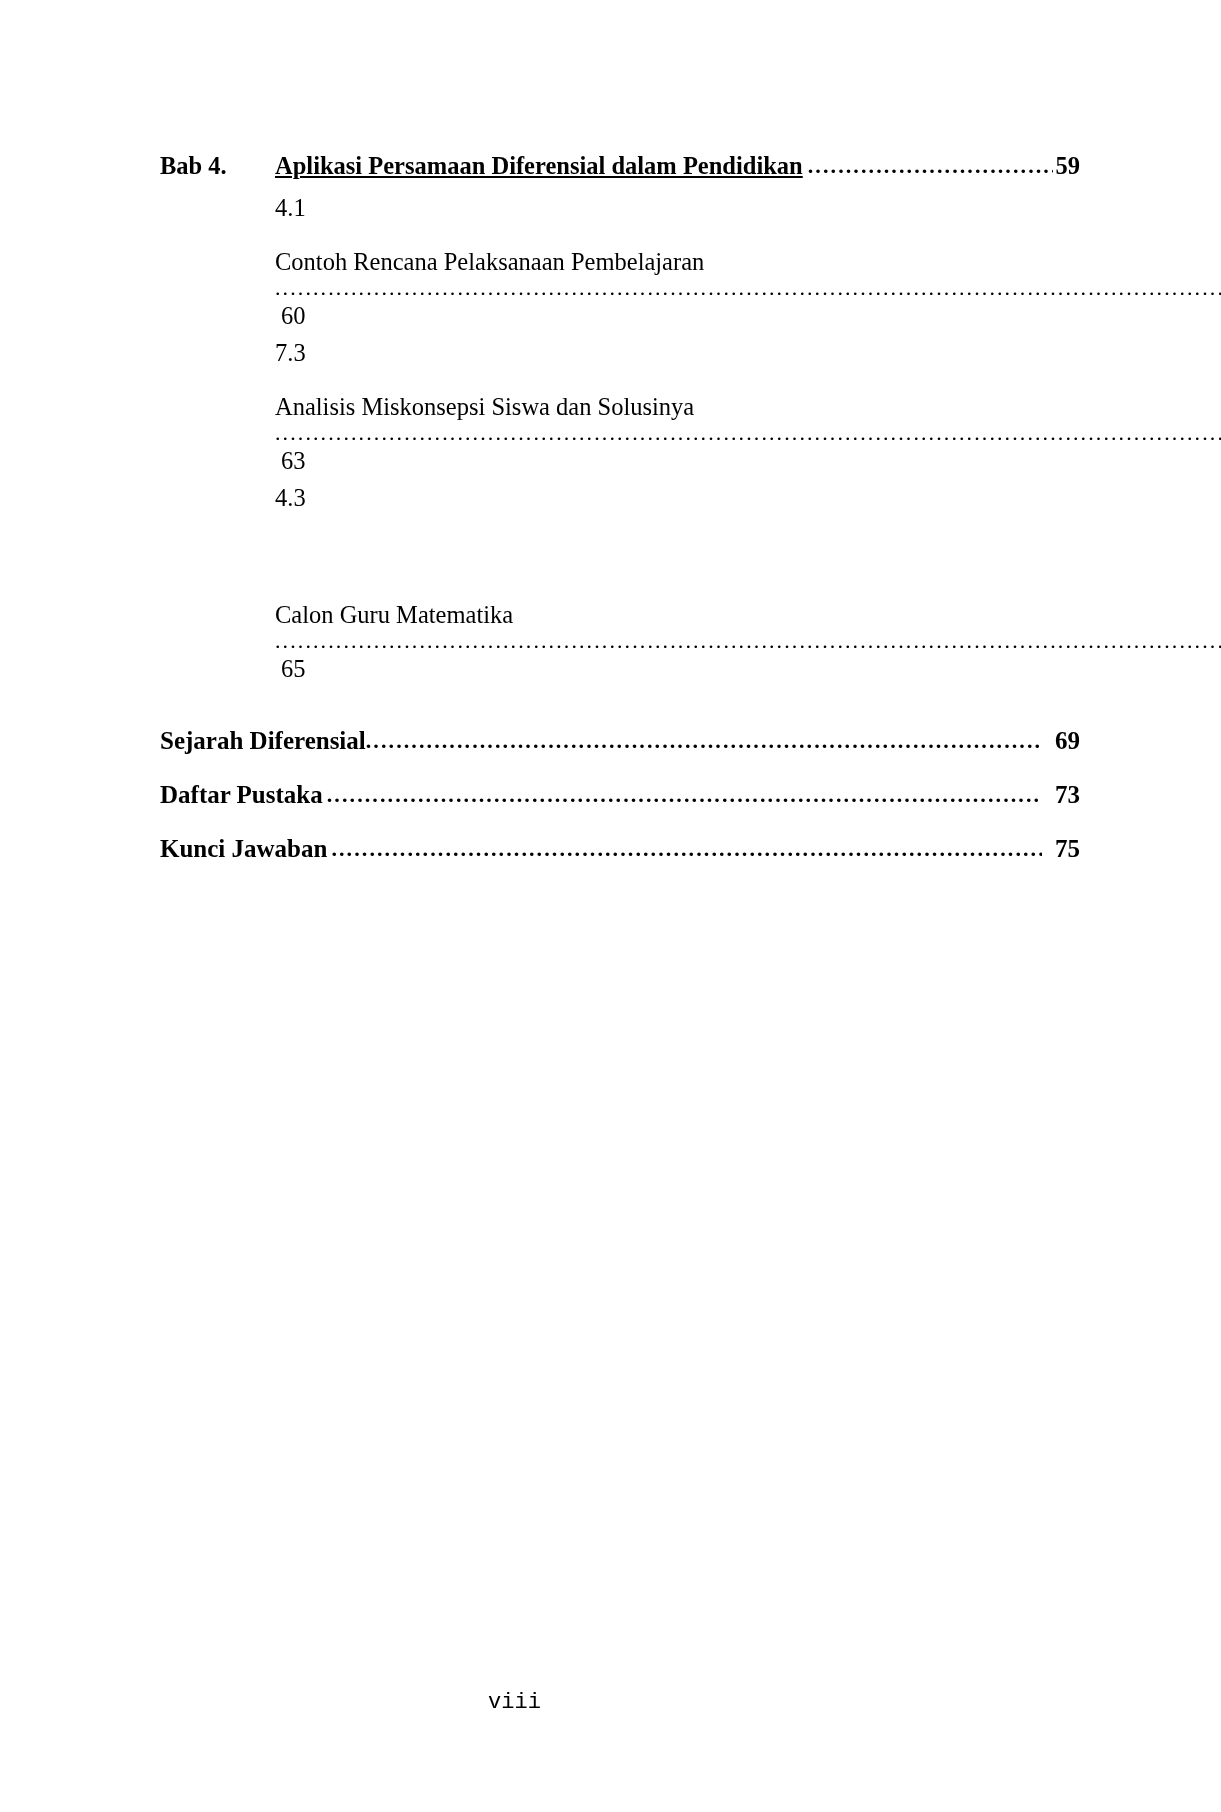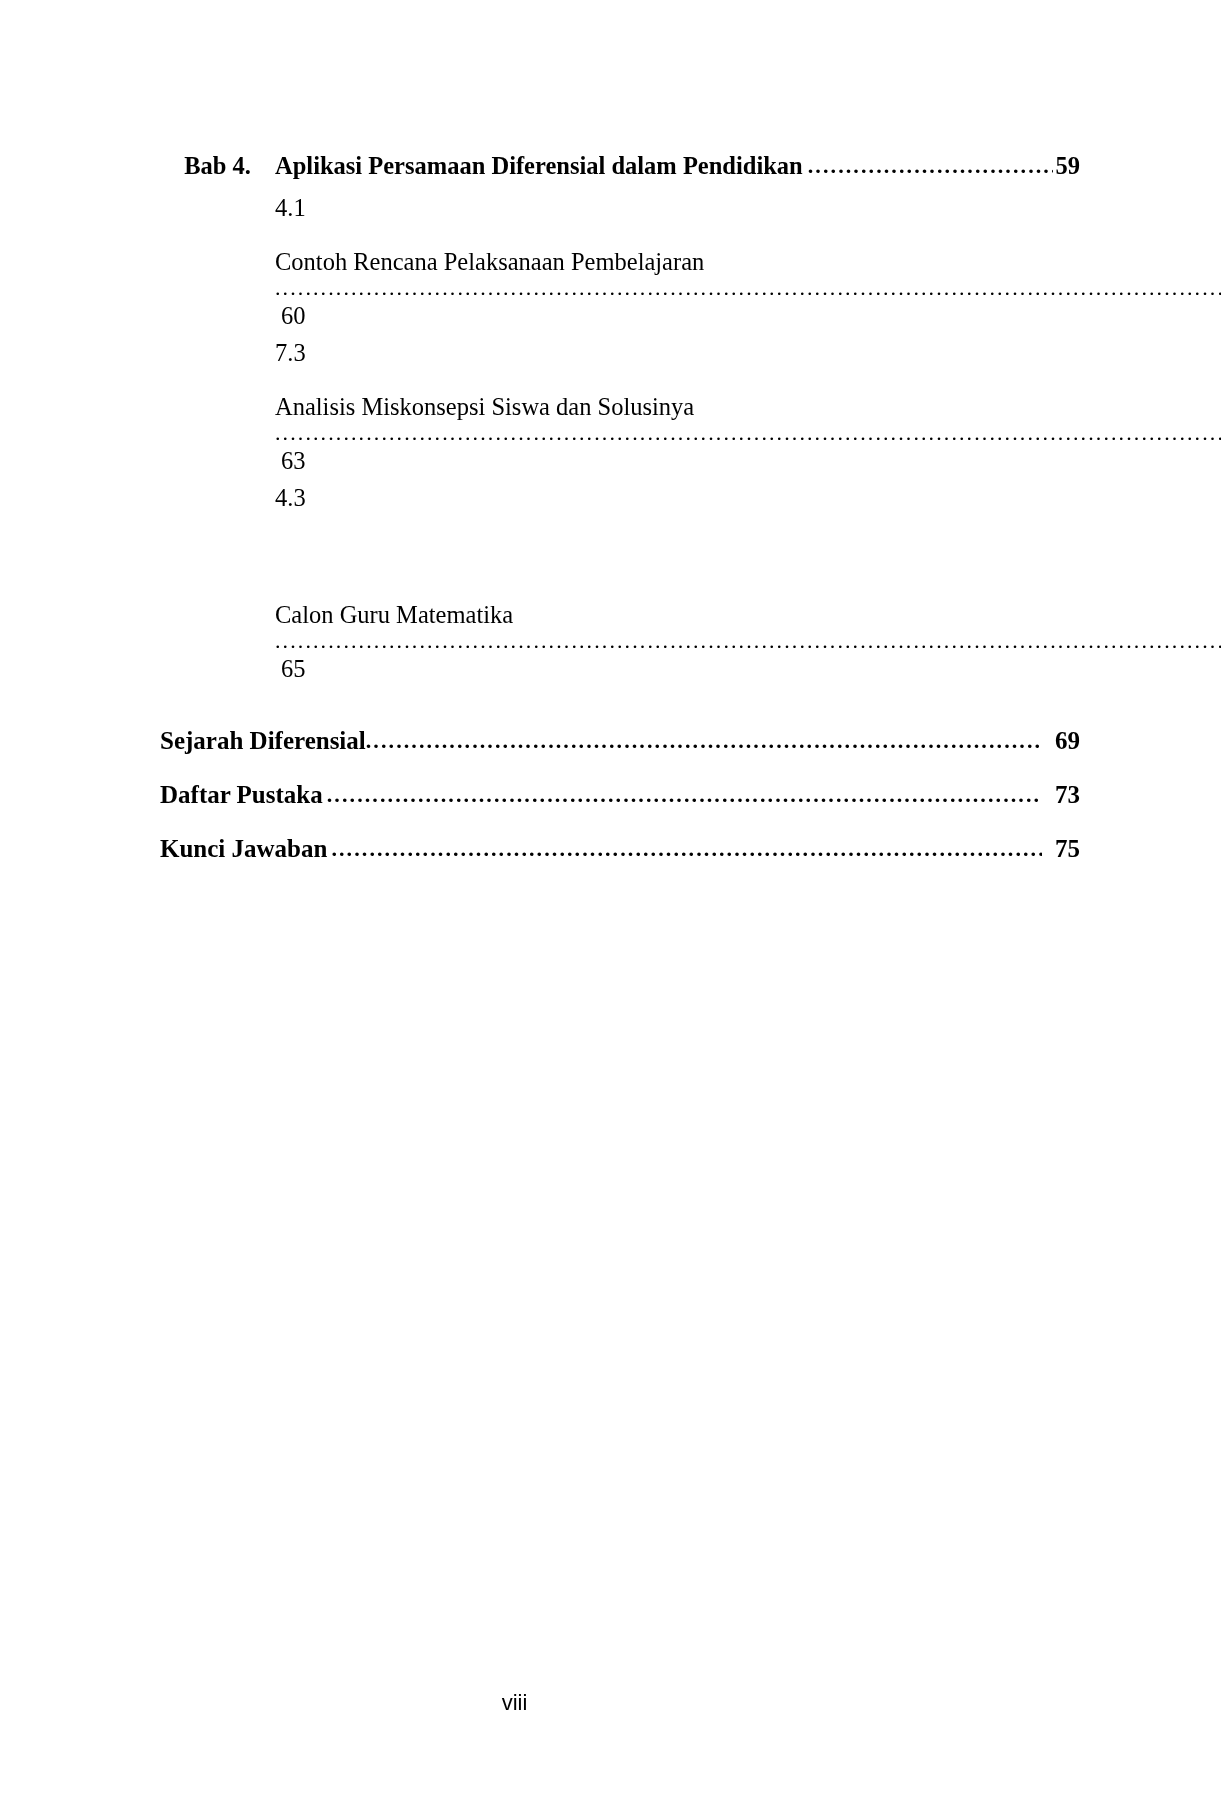--- a/index.html
+++ b/index.html
@@ -33,25 +33,25 @@
     display: flex;
     align-items: baseline;
     font-weight: bold;
     font-size: 24.5px;
     margin-bottom: 14px;
   }
   .chapter-label {
     width: 115px;
     flex: 0 0 115px;
     white-space: nowrap;
-    text-align: center;
   }
   .chapter-title {
     white-space: nowrap;
     padding-right: 5px;
+    text-decoration: underline;
   }
 
   
   .sub-row {
     display: flex;
     align-items: baseline;
     font-size: 24.5px;
     font-weight: normal;
     margin-bottom: 9px;
     padding-left: 115px;
@@ -123,21 +123,21 @@
   }
 
   
   .folio {
     position: absolute;
     left: 0;
     top: 1690px;
     width: 1029px;
     text-align: center;
     font-size: 22px;
-    font-family: Liberation Sans, sans-serif;
+    font-family: Liberation Mono, monospace;
   }
 </style>
 </head>
 <body>
 
 <div class="page">
 
   <div class="toc">
 
     <div class="chapter-row">

